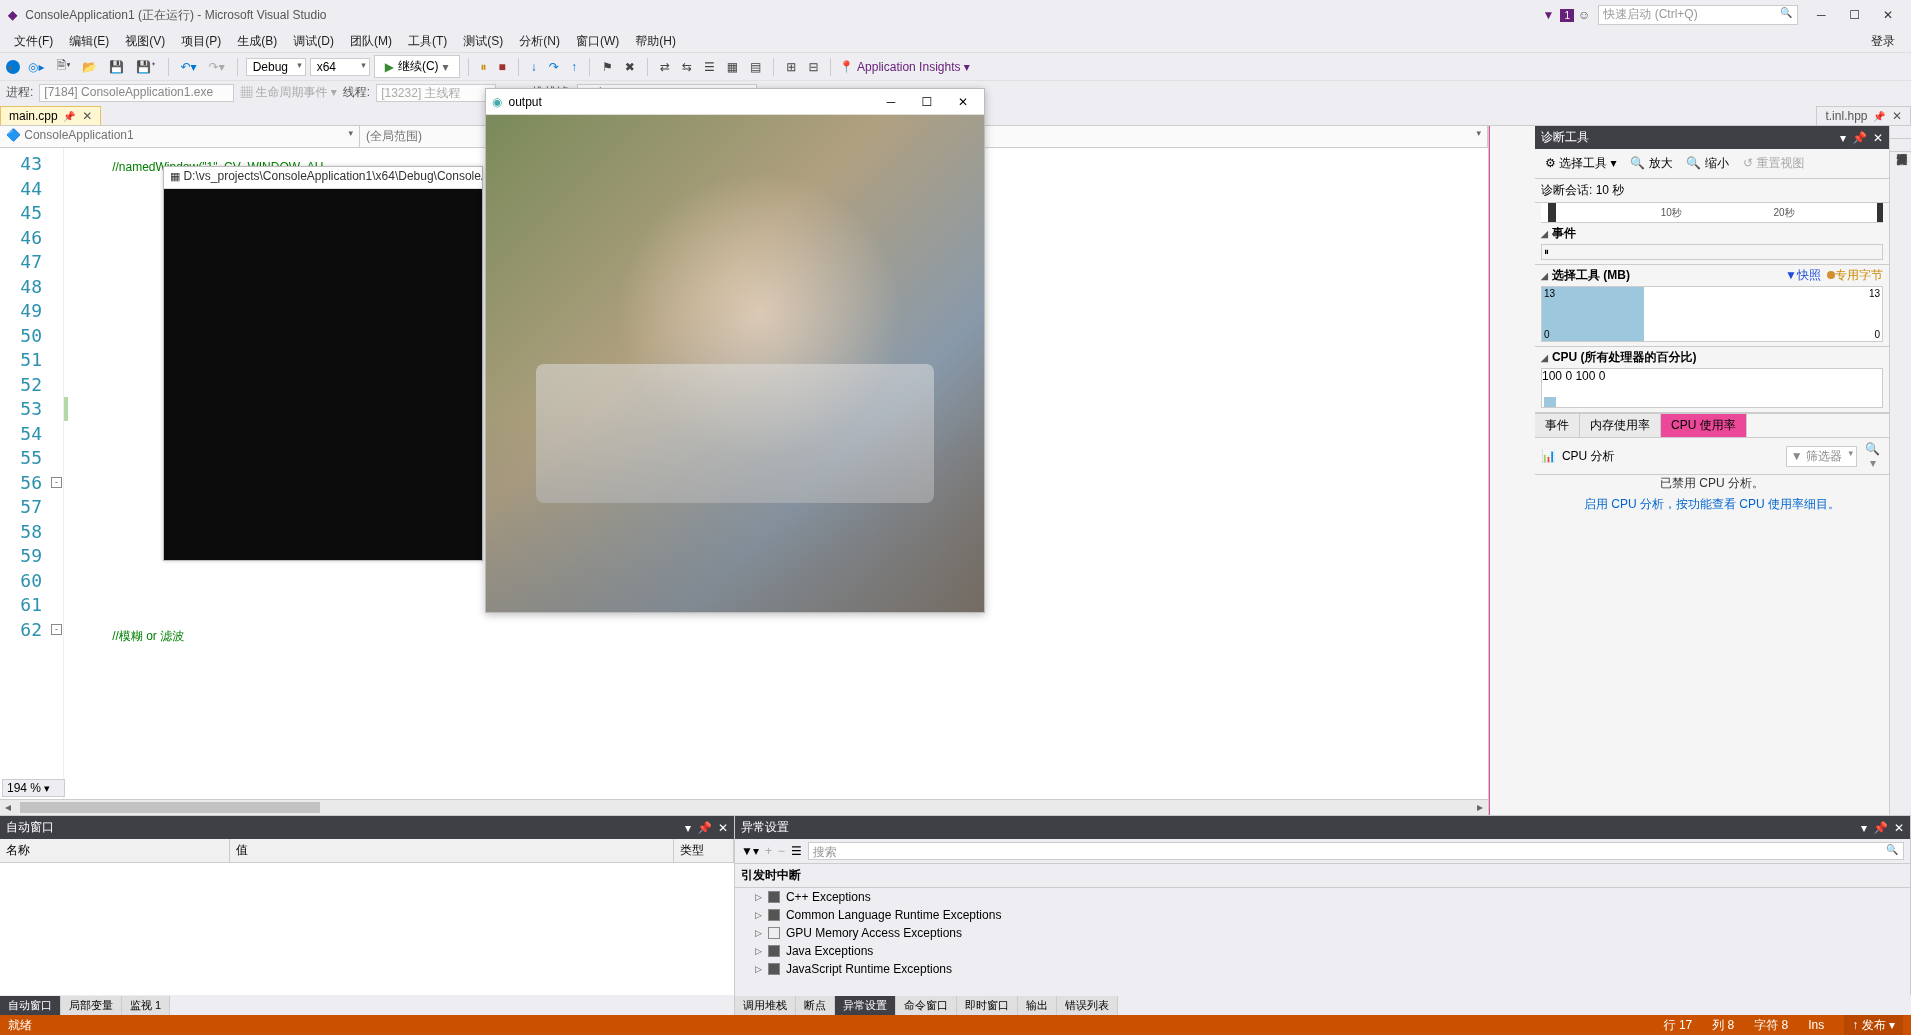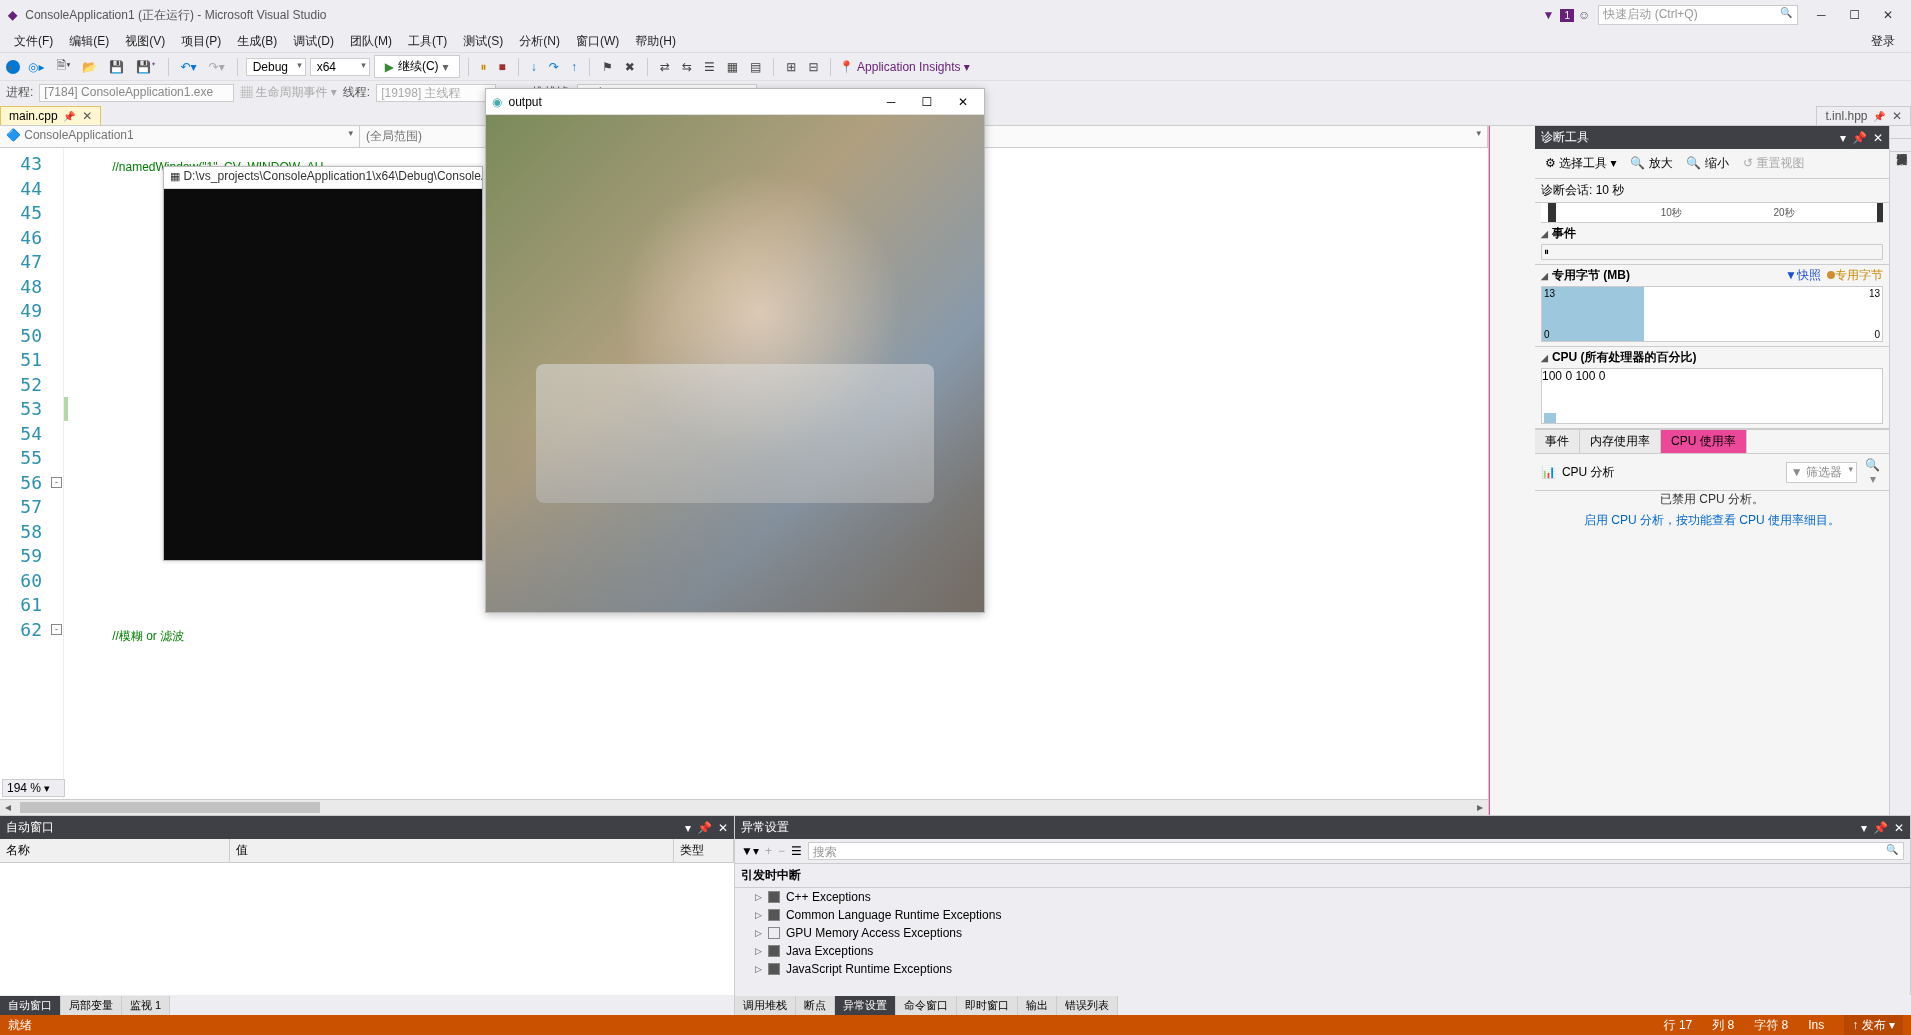--- a/index.html
+++ b/index.html
@@ -101,21 +101,21 @@
 .sect-h .snap { color: #1d4ed8; }
 .sect-h .priv { color: #c80; }
 .sect-h .dot { width:8px; height:8px; border-radius:50%; display:inline-block; }
 .sect-h .doto { background:#d09030; }
 .evt-body { height: 16px; margin: 0 6px 4px; border: 1px solid #ccc; position:relative; }
 .evt-body .pause { position:absolute; left:2px; top:1px; font-size:10px; }
 .mem-chart { height: 56px; margin: 0 6px 4px; border: 1px solid #ccc; position: relative; background: #fff; }
 .mem-chart .fill { position: absolute; left: 0; top: 0; bottom: 0; width: 30%; background: #9cc7dd; }
 .mem-chart .yl { position: absolute; left: 2px; font-size: 10px; }
 .mem-chart .yr { position: absolute; right: 2px; font-size: 10px; }
-.cpu-chart { height: 56px; margin: 0 6px 4px; border: 1px solid #ccc; position: relative; background: #fff; }
+.cpu-chart { height: 40px; margin: 0 6px 4px; border: 1px solid #ccc; position: relative; background: #fff; }
 .cpu-chart .spike { position:absolute; left:2px; bottom:0; width:12px; height:10px; background:#9cc7dd; }
 .diag-tabs { display: flex; border-top: 1px solid #ccc; border-bottom: 1px solid #ccc; }
 .diag-tabs .t { padding: 3px 10px; background: #eaeaea; border-right: 1px solid #ccc; cursor: default; }
 .diag-tabs .t.active { background: #ec4899; }
 .cpu-analy { padding: 4px 6px; display: flex; align-items: center; gap: 6px; border-bottom:1px solid #ccc; }
 .cpu-analy .filter { margin-left: auto; color: #888; border:1px solid #ccc; padding:1px 14px 1px 4px; position:relative; background:#fff; }
 .cpu-analy .filter::after{content:"▾"; position:absolute; right:3px; font-size:9px;}
 .cpu-analy .srch { width: 20px; text-align:center; color:#888; }
 .cpu-disabled { flex: 1; display: flex; flex-direction: column; align-items: center; justify-content: flex-start; gap: 4px; }
 .cpu-disabled .lbl { color: #333; }
@@ -231,21 +231,21 @@
   <span class="btn">⊟</span>
   <span class="sep"></span>
   <span class="ai">📍 <span>Application Insights</span> ▾</span>
 </div>
 
 <div class="toolbar2">
   <span>进程:</span>
   <div class="field long"><span>[7184] ConsoleApplication1.exe</span></div>
   <span class="dis">▦ <span>生命周期事件</span> ▾</span>
   <span>线程:</span>
-  <div class="field" style="color:#aaa;"><span>[19198] 主线程</span></div>
+  <div class="field" style="color:#aaa;"><span>[13232] 主线程</span></div>
   <span class="dis">▼</span>
   <span class="dis">↕</span>
   <span>堆栈帧:</span>
   <div class="field long"><span>main</span></div>
 </div>
 
 <div class="doctabs">
   <div class="tab">
     <span>main.cpp</span>
     <span class="pin">📌</span>
@@ -374,21 +374,21 @@
           <span class="tri">◢</span>
           <span>事件</span>
         </div>
       <div class="evt-body">
           <span class="pause">⏸</span>
         </div>
     </div>
     <div class="sect">
       <div class="sect-h">
           <span class="tri">◢</span>
-          <span>专用字节 (MB)</span>
+          <span>选择工具 (MB)</span>
         <span class="legend"><span class="snap">▼<span>快照</span></span>&nbsp;&nbsp;<span class="dot doto"></span><span class="priv">专用字节</span></span>
       </div>
       <div class="mem-chart">
         <div class="fill"></div>
         <span class="yl" style="top:1px">13</span>
         <span class="yl" style="bottom:1px">0</span>
         <span class="yr" style="top:1px">13</span>
         <span class="yr" style="bottom:1px">0</span>
       </div>
     </div>

